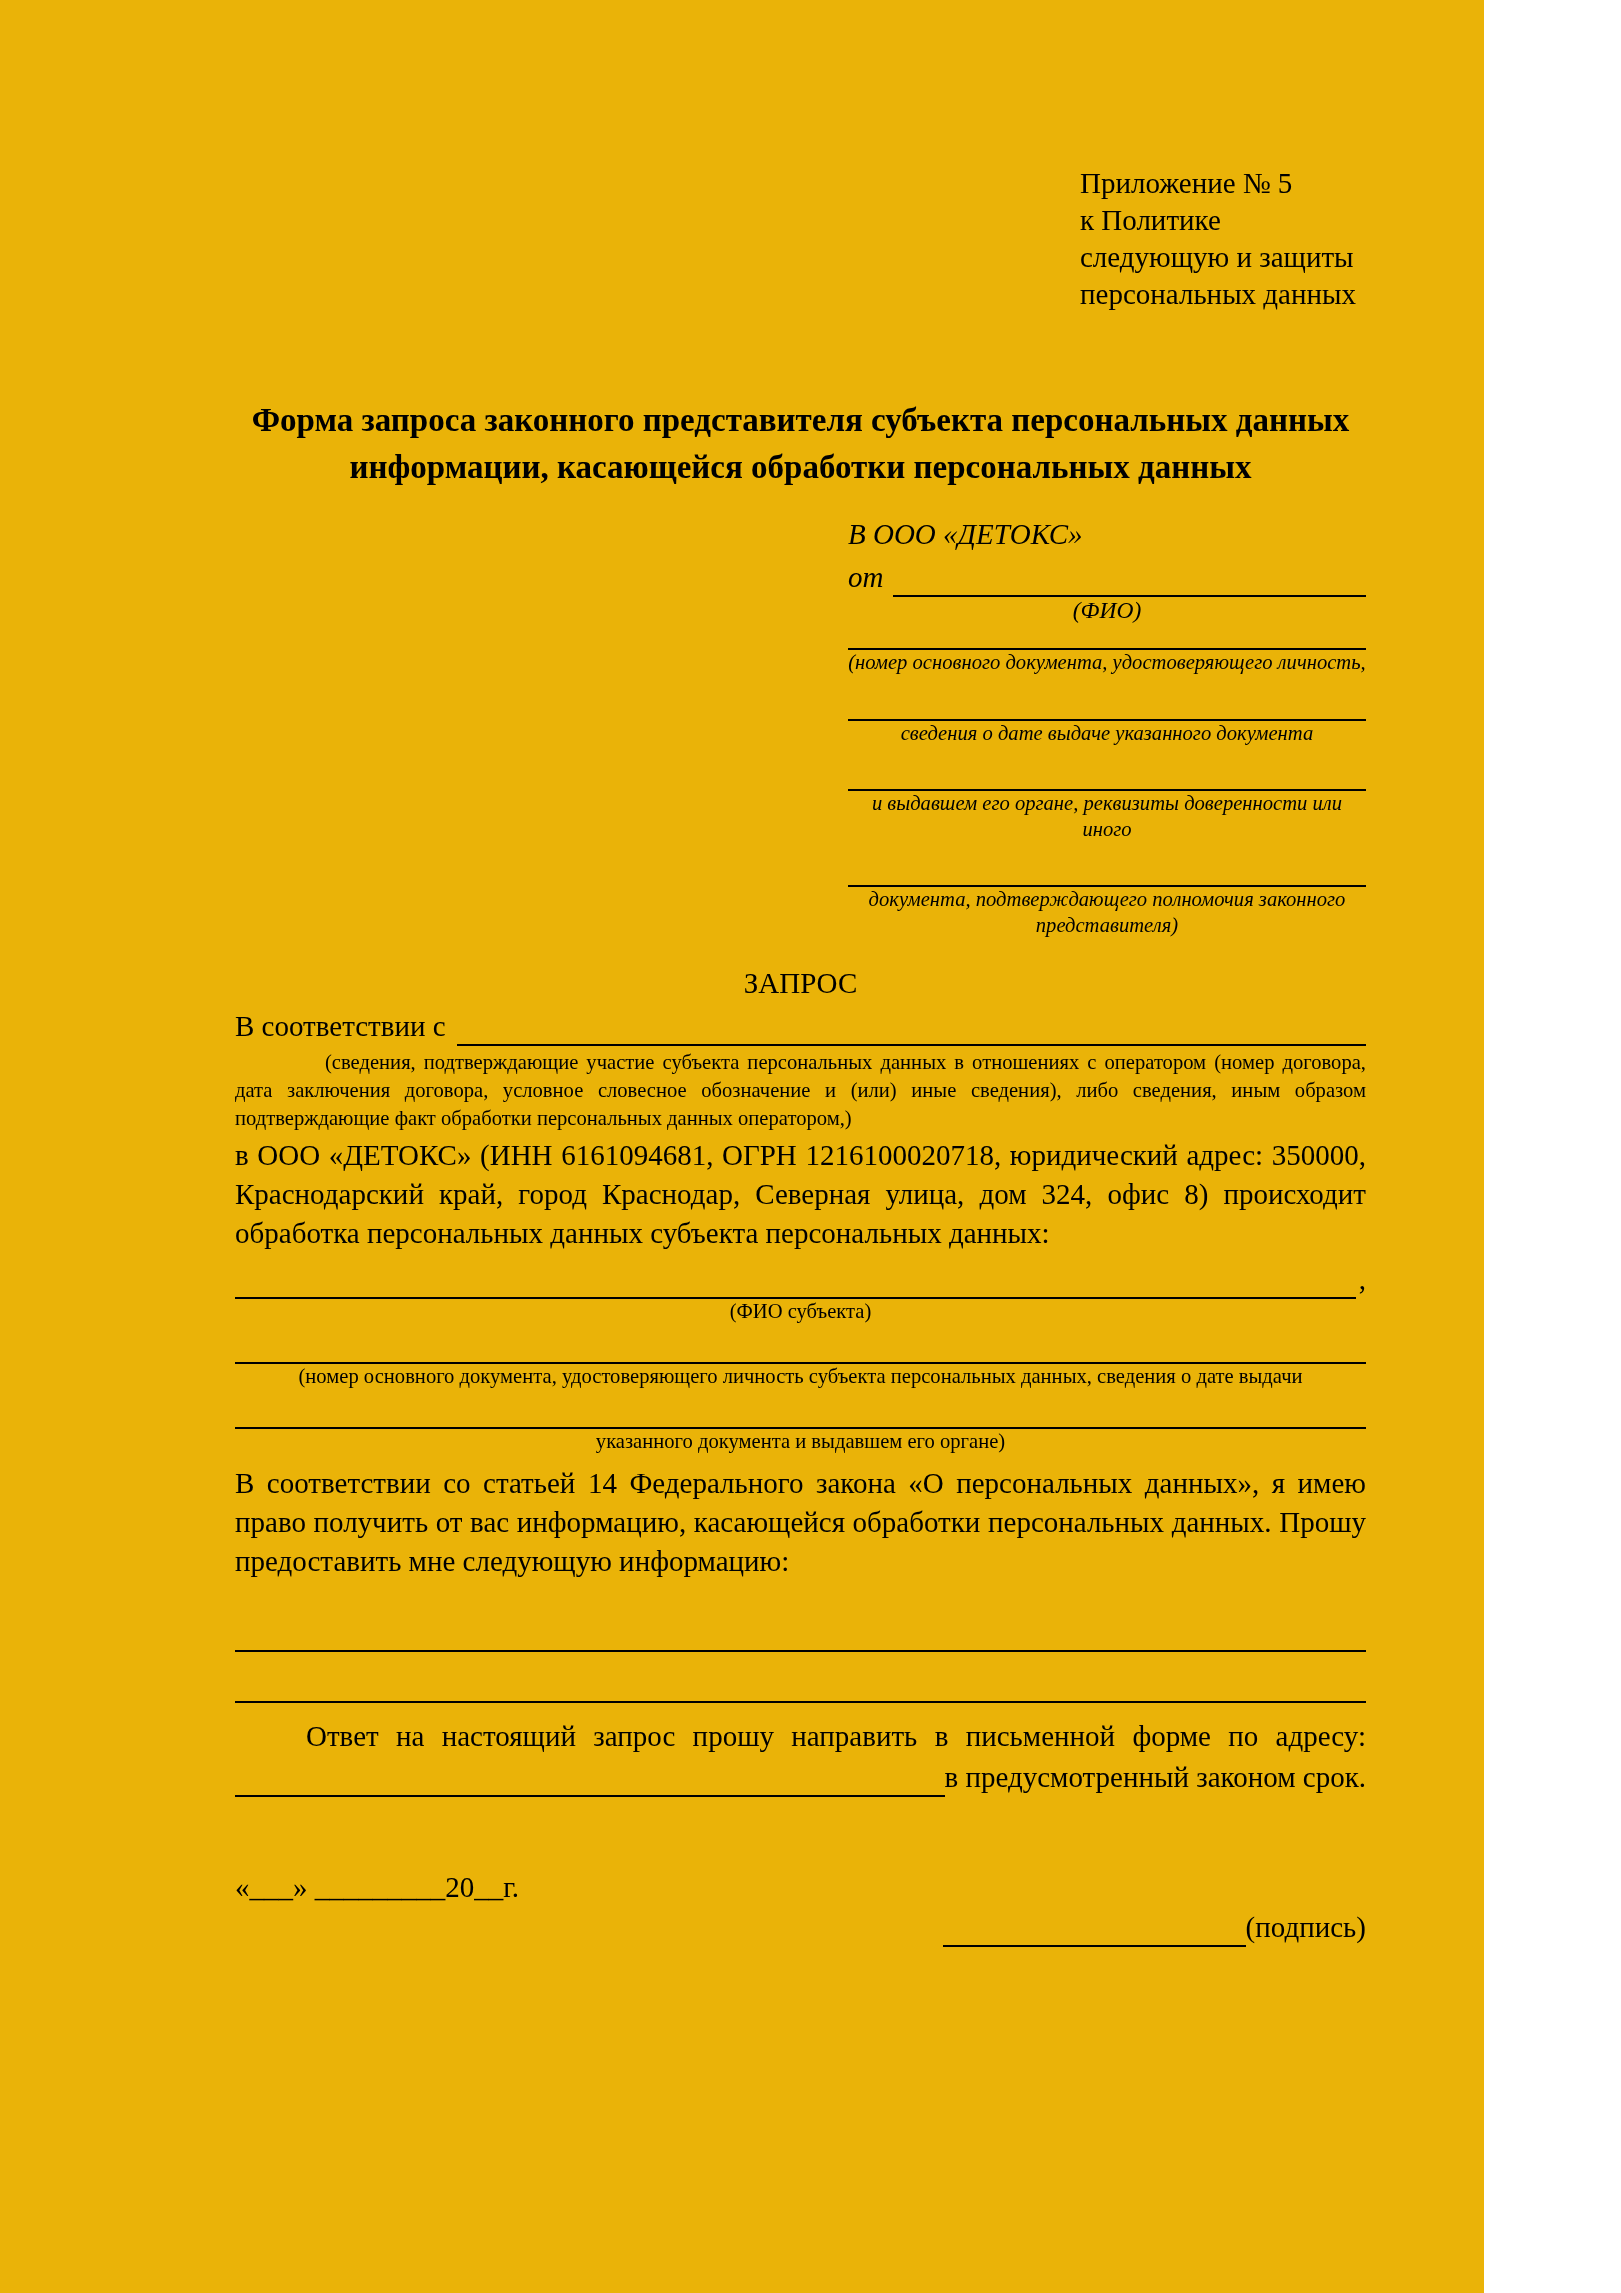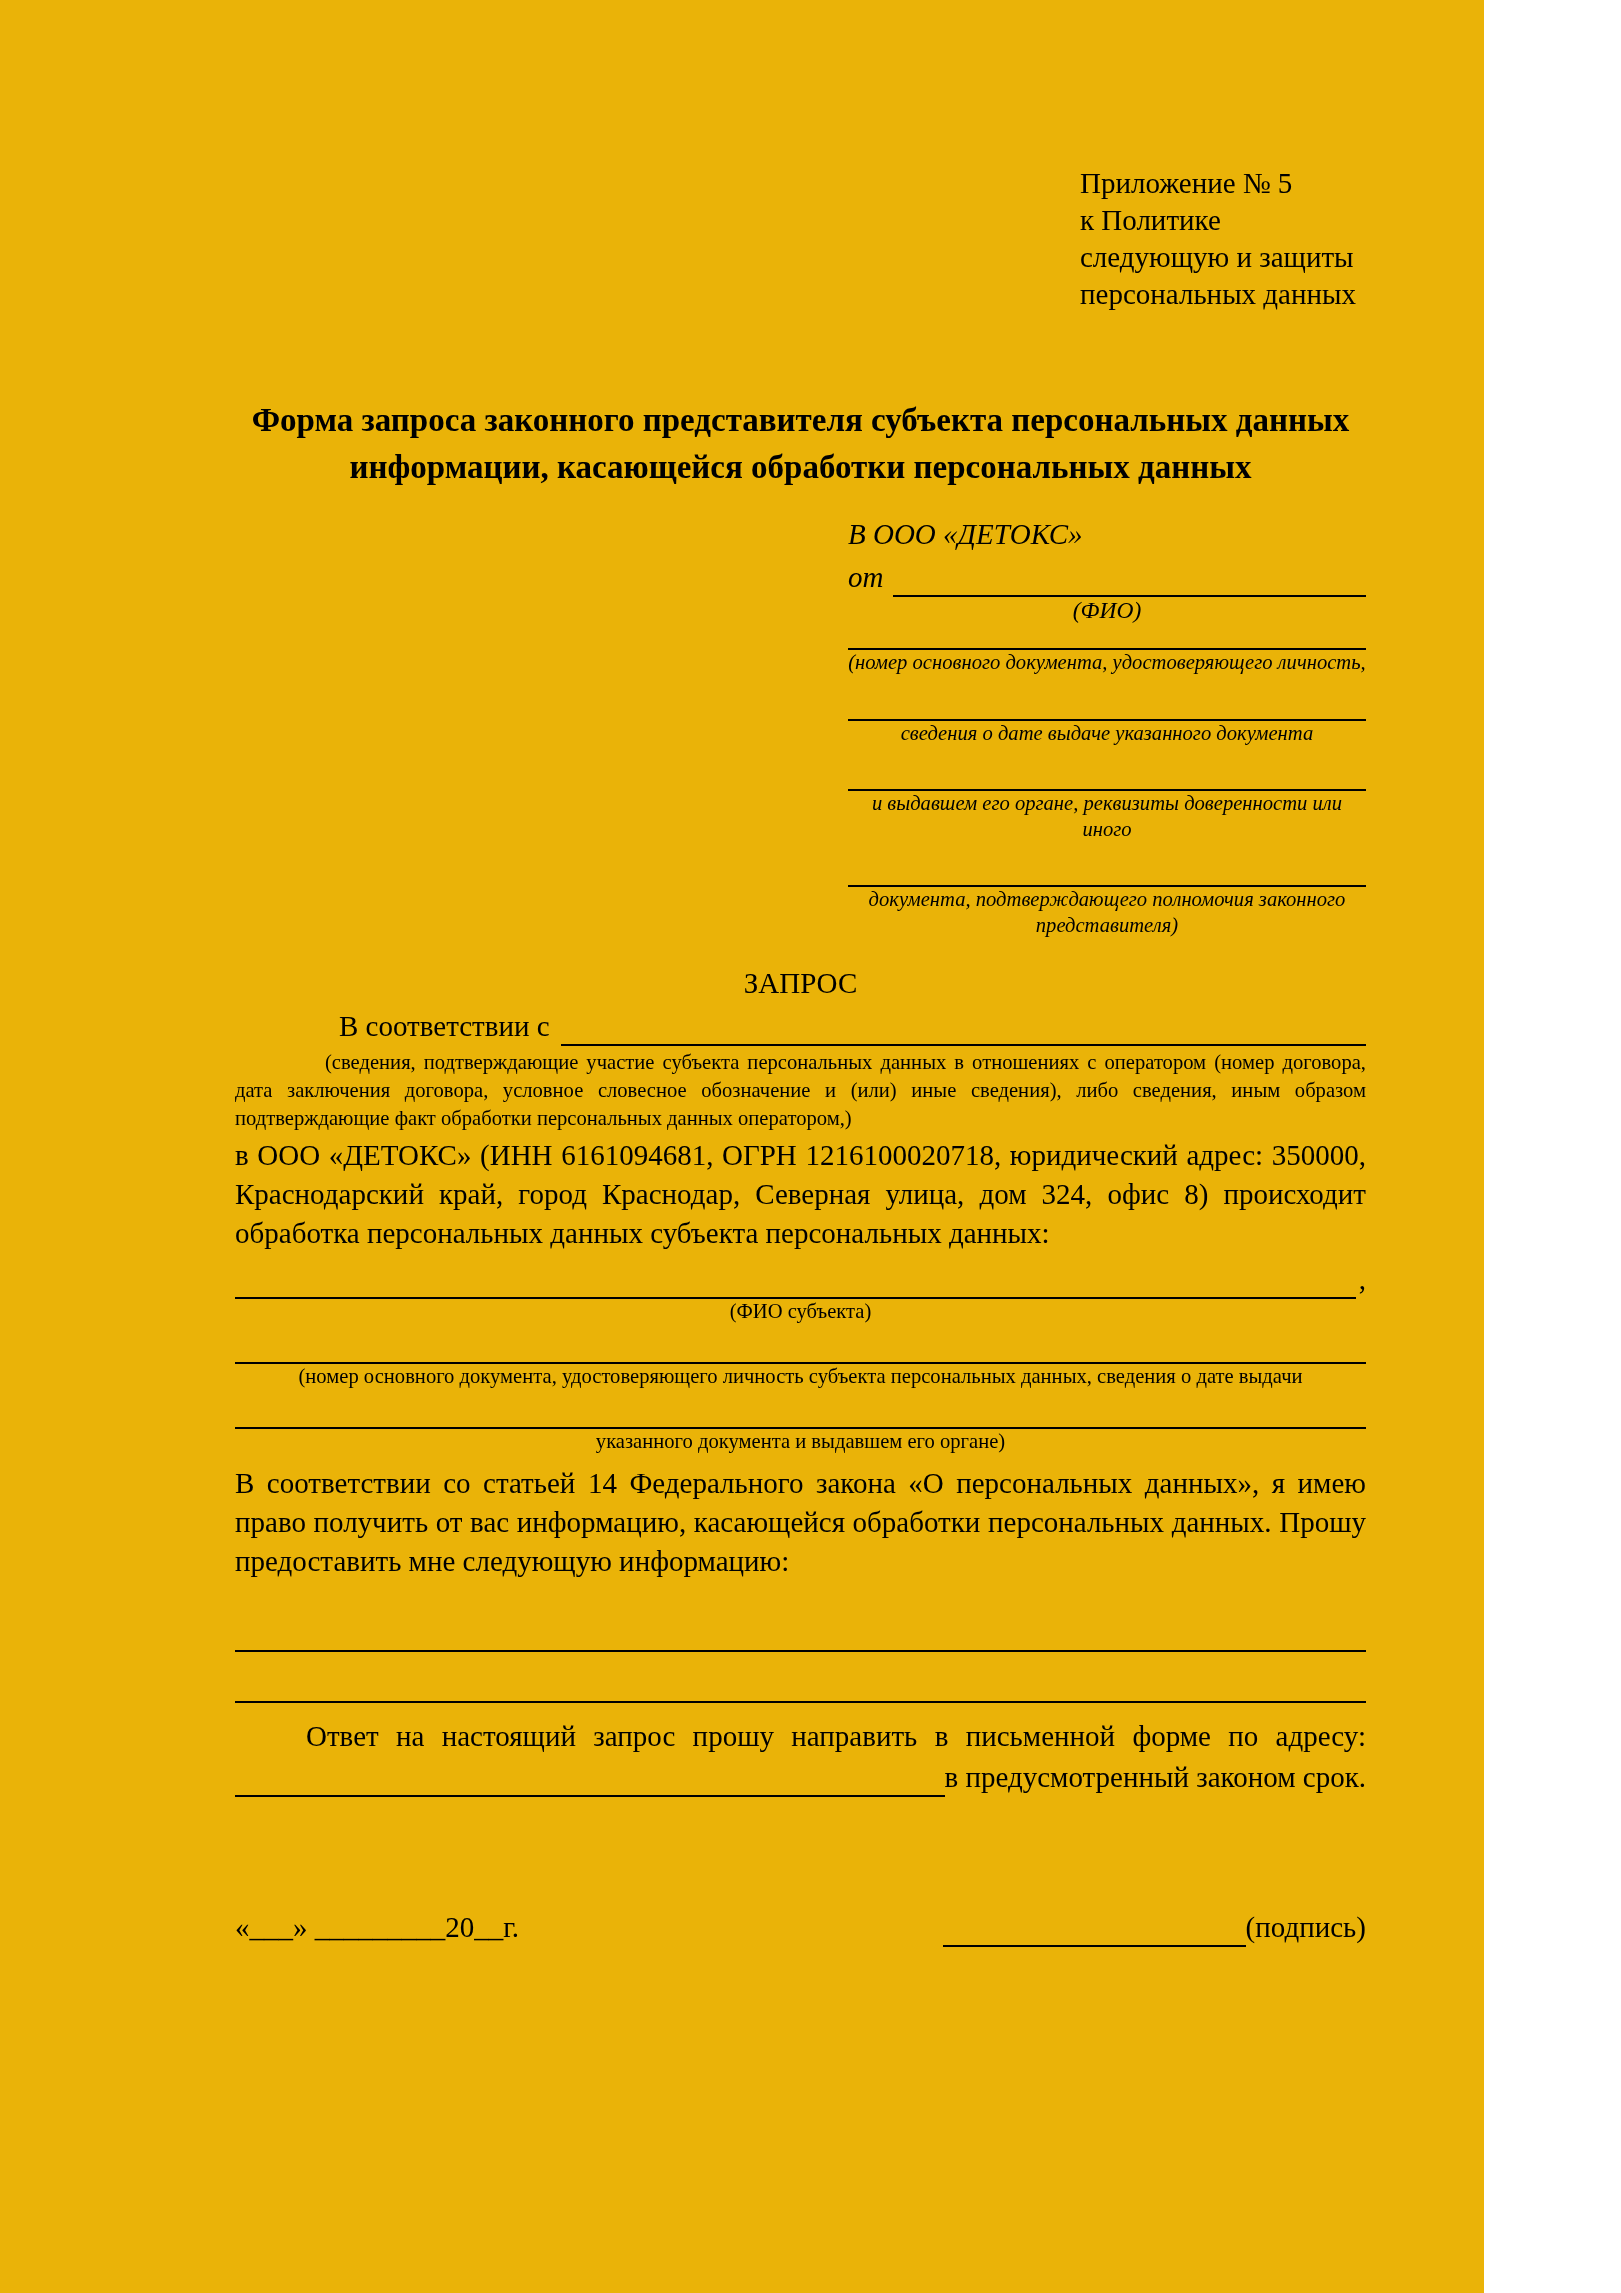--- a/index.html
+++ b/index.html
@@ -58,21 +58,21 @@
     border-bottom: 2px solid #000;
   }
   .addr-group .cap { margin-bottom: 19.6px; }
 
   
   .request-heading {
     margin-top: 25.5px;
     text-align: center;
   }
   .intro-row { height: 41px; margin-top: 2px; }
-  .intro-row .intro-label { margin-left: 104px; padding-right: 11.8px; white-space: nowrap; }
+  .intro-row .intro-label { padding-right: 11.8px; white-space: nowrap; }
   .note {
     margin-top: 2px;
     font-size: 20.6px;
     line-height: 28px;
     text-align: justify;
     text-indent: 90px;
   }
   .para {
     text-align: justify;
   }
@@ -95,21 +95,21 @@
     text-indent: 71px;
   }
   .reply-row { height: 41px; }
   .reply-row .reply-tail { white-space: nowrap; }
 
   
   .footer-row {
     margin-top: 71px;
     display: flex;
     justify-content: space-between;
-    align-items: flex-end;
+    align-items: flex-start;
   }
   .date-line { white-space: nowrap; }
   .sign-group { display: flex; align-items: flex-end; width: 423px; }
   .sign-group .fill-line { height: 33px; }
   .sign-group .sign-caption { white-space: nowrap; margin-top: 40px; }
 </style>
 </head>
 <body>
 
 <div class="page">

